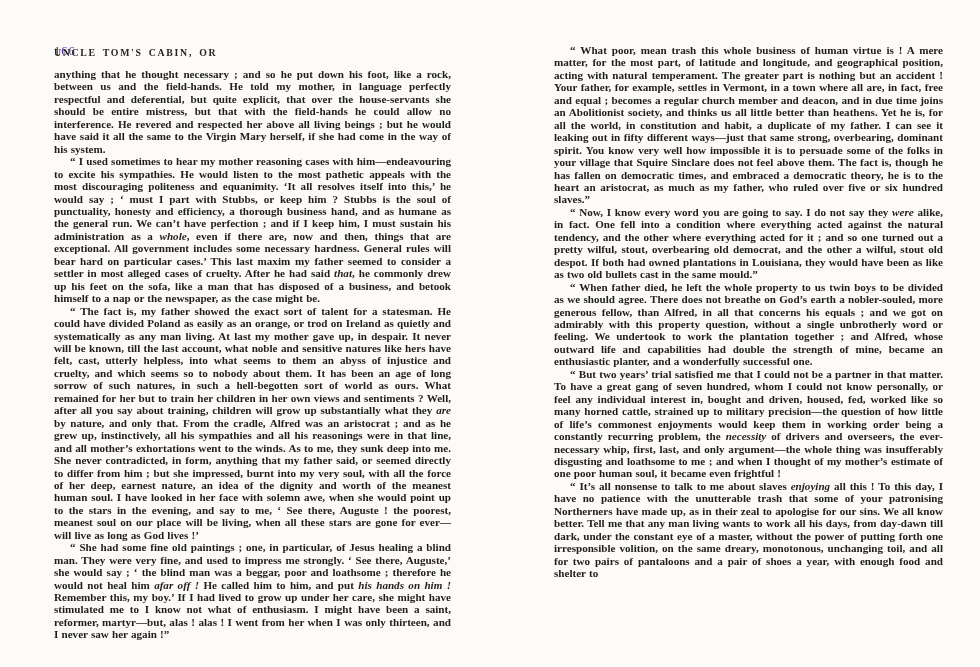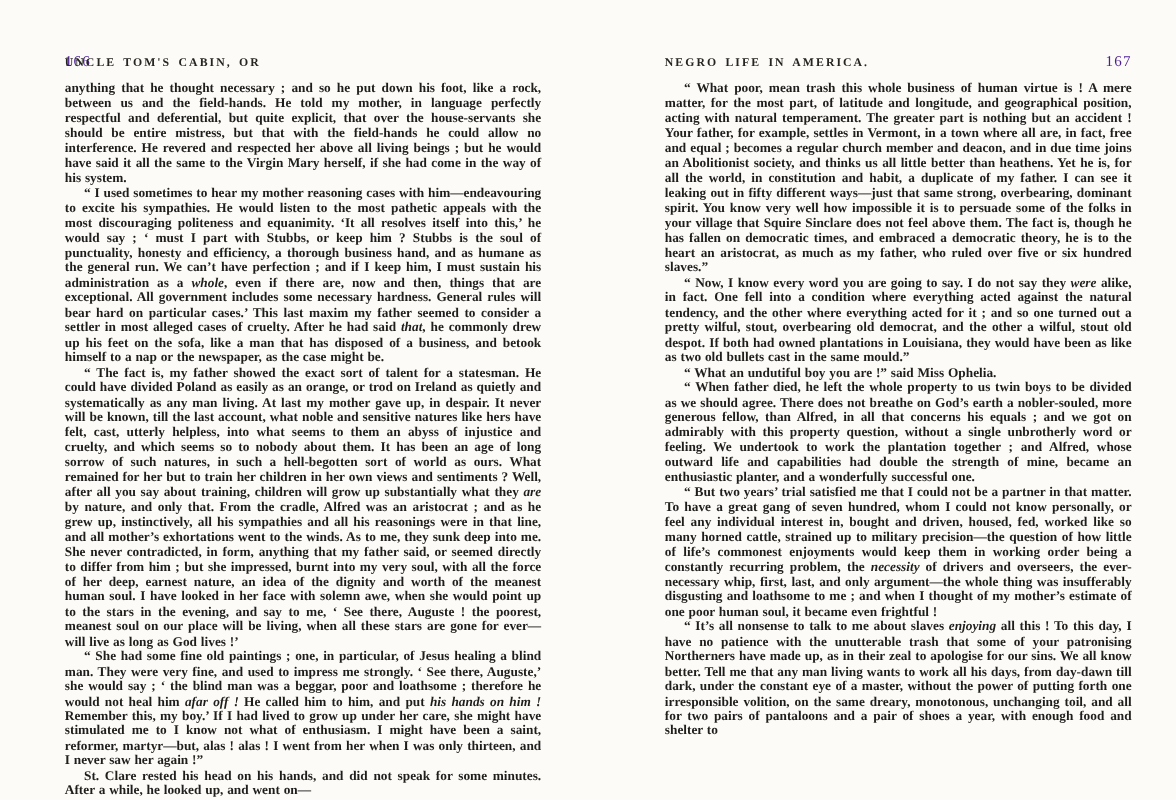--- a/index.html
+++ b/index.html
@@ -75,32 +75,26 @@
   <div class="page page-left">
     <div class="page-header">
       <span class="page-number num-left">166</span>
       <span class="running-title">UNCLE TOM'S CABIN, OR</span>
     </div>
     <div class="page-body">
         <p>anything that he thought necessary ; and so he put down his foot, like a rock, between us and the field-hands.  He told my mother, in language perfectly respectful and deferential, but quite explicit, that over the house-servants she should be entire mistress, but that with the field-hands he could allow no interference.  He revered and respected her above all living beings ; but he would have said it all the same to the Virgin Mary herself, if she had come in the way of his system.</p>
         <p class="indent">“ I used sometimes to hear my mother reasoning cases with him—endeavouring to excite his sympathies.  He would listen to the most pathetic appeals with the most discouraging politeness and equanimity.  ‘It all resolves itself into this,’ he would say ; ‘ must I part with Stubbs, or keep him ?  Stubbs is the soul of punctuality, honesty and efficiency, a thorough business hand, and as humane as the general run.  We can’t have perfection ; and if I keep him, I must sustain his administration as a <i>whole</i>, even if there are, now and then, things that are exceptional.  All government includes some necessary hardness.  General rules will bear hard on particular cases.’  This last maxim my father seemed to consider a settler in most alleged cases of cruelty.  After he had said <i>that</i>, he commonly drew up his feet on the sofa, like a man that has disposed of a business, and betook himself to a nap or the newspaper, as the case might be.</p>
         <p class="indent">“ The fact is, my father showed the exact sort of talent for a statesman. He could have divided Poland as easily as an orange, or trod on Ireland as quietly and systematically as any man living.  At last my mother gave up, in despair.  It never will be known, till the last account, what noble and sensitive natures like hers have felt, cast, utterly helpless, into what seems to them an abyss of injustice and cruelty, and which seems so to nobody about them.  It has been an age of long sorrow of such natures, in such a hell-begotten sort of world as ours.  What remained for her but to train her children in her own views and sentiments ?  Well, after all you say about training, children will grow up substantially what they <i>are</i> by nature, and only that.  From the cradle, Alfred was an aristocrat ; and as he grew up, instinctively, all his sympathies and all his reasonings were in that line, and all mother’s exhortations went to the winds.  As to me, they sunk deep into me.  She never contradicted, in form, anything that my father said, or seemed directly to differ from him ; but she impressed, burnt into my very soul, with all the force of her deep, earnest nature, an idea of the dignity and worth of the meanest human soul.  I have looked in her face with solemn awe, when she would point up to the stars in the evening, and say to me, ‘ See there, Auguste !  the poorest, meanest soul on our place will be living, when all these stars are gone for ever—will live as long as God lives !’</p>
         <p class="indent">“ She had some fine old paintings ; one, in particular, of Jesus healing a blind man.  They were very fine, and used to impress me strongly. ‘ See there, Auguste,’ she would say ; ‘ the blind man was a beggar, poor and loathsome ; therefore he would not heal him <i>afar off !</i>  He called him to him, and put <i>his hands on him !</i>  Remember this, my boy.’  If I had lived to grow up under her care, she might have stimulated me to I know not what of enthusiasm.  I might have been a saint, reformer, martyr—but, alas ! alas !  I went from her when I was only thirteen, and I never saw her again !”</p>
-        <p class="indent">St. Clare rested his head on his hands, and did not speak for some minutes.  After a while, he looked up, and went on—</p>
       </div>
   </div>
 
   <div class="page page-right">
-    <div class="page-header">
-      <span class="running-title">NEGRO LIFE IN AMERICA.</span>
-      <span class="page-number num-right">167</span>
-    </div>
     <div class="page-body">
         <p class="indent">“ What poor, mean trash this whole business of human virtue is !  A mere matter, for the most part, of latitude and longitude, and geographical position, acting with natural temperament.  The greater part is nothing but an accident !  Your father, for example, settles in Vermont, in a town where all are, in fact, free and equal ; becomes a regular church member and deacon, and in due time joins an Abolitionist society, and thinks us all little better than heathens.  Yet he is, for all the world, in constitution and habit, a duplicate of my father.  I can see it leaking out in fifty different ways—just that same strong, overbearing, dominant spirit.  You know very well how impossible it is to persuade some of the folks in your village that Squire Sinclare does not feel above them.  The fact is, though he has fallen on democratic times, and embraced a democratic theory, he is to the heart an aristocrat, as much as my father, who ruled over five or six hundred slaves.”</p>
         <p class="indent">“ Now, I know every word you are going to say.  I do not say they <i>were</i> alike, in fact.  One fell into a condition where everything acted against the natural tendency, and the other where everything acted for it ; and so one turned out a pretty wilful, stout, overbearing old democrat, and the other a wilful, stout old despot.  If both had owned plantations in Louisiana, they would have been as like as two old bullets cast in the same mould.”</p>
-        <p class="indent">“ What an undutiful boy you are !” said Miss Ophelia.</p>
         <p class="indent">“ When father died, he left the whole property to us twin boys to be divided as we should agree.  There does not breathe on God’s earth a nobler-souled, more generous fellow, than Alfred, in all that concerns his equals ; and we got on admirably with this property question, without a single unbrotherly word or feeling.  We undertook to work the plantation together ; and Alfred, whose outward life and capabilities had double the strength of mine, became an enthusiastic planter, and a wonderfully successful one.</p>
         <p class="indent">“ But two years’ trial satisfied me that I could not be a partner in that matter.  To have a great gang of seven hundred, whom I could not know personally, or feel any individual interest in, bought and driven, housed, fed, worked like so many horned cattle, strained up to military precision—the question of how little of life’s commonest enjoyments would keep them in working order being a constantly recurring problem, the <i>necessity</i> of drivers and overseers, the ever-necessary whip, first, last, and only argument—the whole thing was insufferably disgusting and loathsome to me ; and when I thought of my mother’s estimate of one poor human soul, it became even frightful !</p>
         <p class="indent">“ It’s all nonsense to talk to me about slaves <i>enjoying</i> all this !  To this day, I have no patience with the unutterable trash that some of your patronising Northerners have made up, as in their zeal to apologise for our sins.  We all know better.  Tell me that any man living wants to work all his days, from day-dawn till dark, under the constant eye of a master, without the power of putting forth one irresponsible volition, on the same dreary, monotonous, unchanging toil, and all for two pairs of pantaloons and a pair of shoes a year, with enough food and shelter to</p>
       </div>
   </div>
 
 </div>
 
 </body></html>

